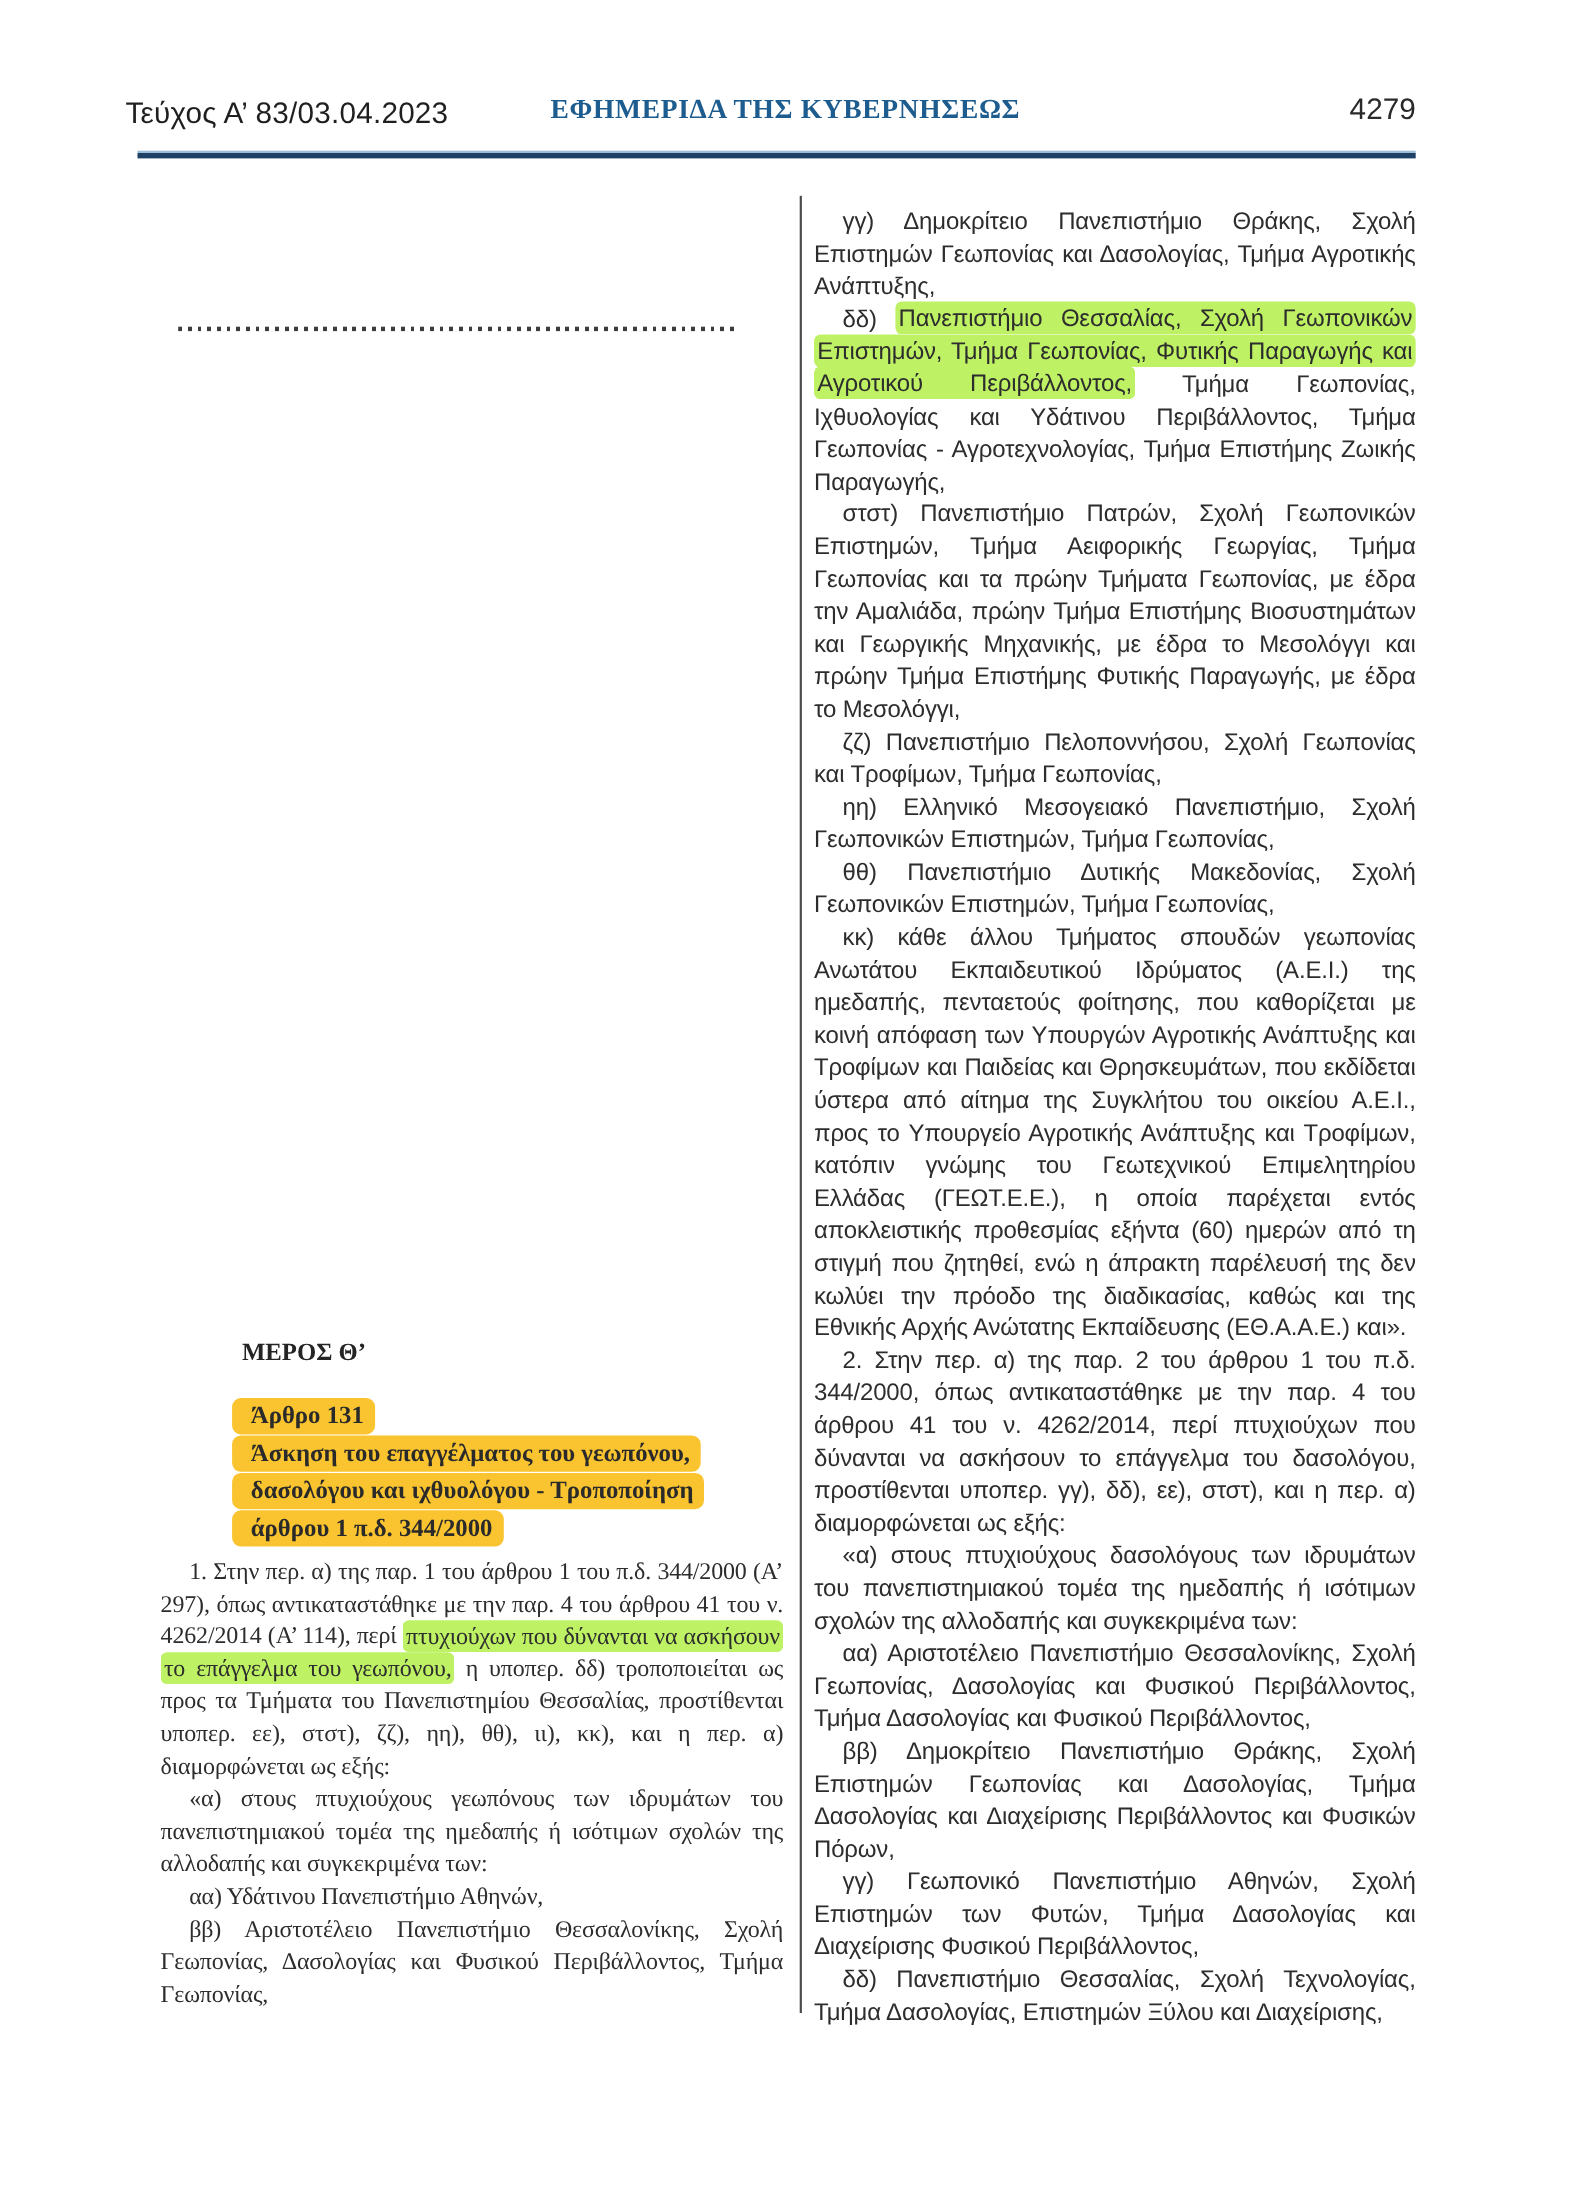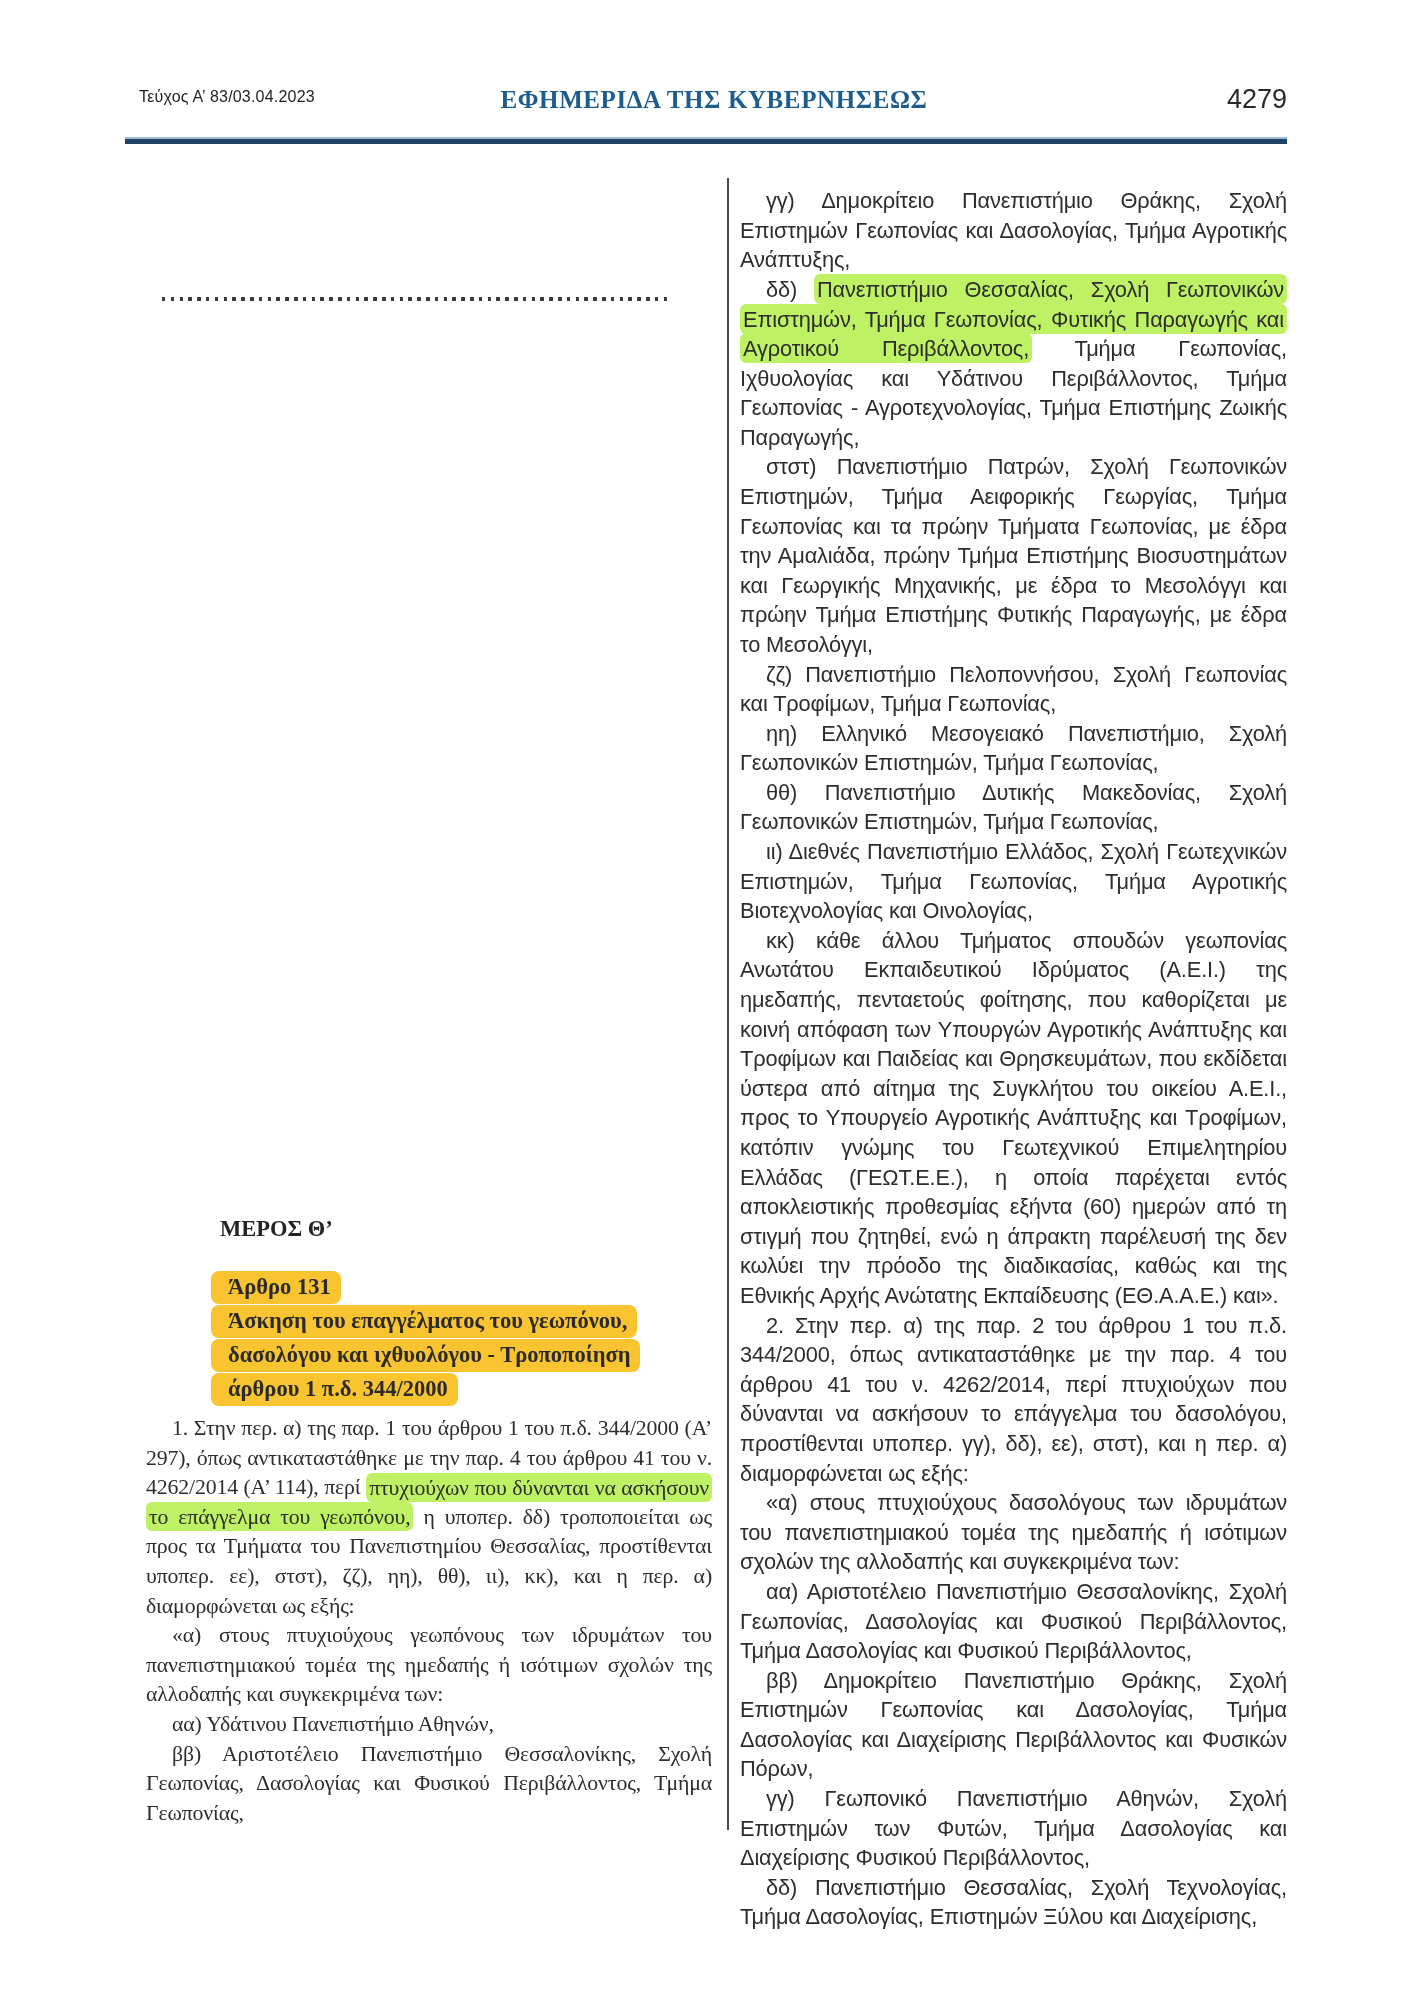--- a/index.html
+++ b/index.html
@@ -6,22 +6,22 @@
   .page {
     position:relative;
     width:1428px; height:1989px;
     margin:0 auto;
     background:#ffffff;
     font-family:"Liberation Sans", sans-serif;
     color:#2d2d2d;
     overflow:hidden;
   }
   .header-issue {
-    position:absolute; left:139px; top:88px;
-    font-size:16px; color:#1f1f1f; letter-spacing:0.2px;
+    position:absolute; left:114px; top:88px;
+    font-size:27px; color:#1f1f1f; letter-spacing:0.2px;
   }
   .header-title {
     position:absolute; left:0; right:0; top:86px;
     text-align:center;
     font-family:"Liberation Serif", serif;
     font-weight:bold; font-size:25px;
     color:#1d5c8e; letter-spacing:0.6px;
   }
   .header-page {
     position:absolute; right:141px; top:84px;
@@ -107,21 +107,20 @@
   </div>
 
   <div class="col-right" data-name="right-column">
     <div data-name="article-body">
         <p class="body-par" data-name="paragraph"><span class="" data-name="text-segment">γγ) Δημοκρίτειο Πανεπιστήμιο Θράκης, Σχολή Επιστημών Γεωπονίας και Δασολογίας, Τμήμα Αγροτικής Ανάπτυξης,</span></p>
         <p class="body-par" data-name="paragraph"><span class="" data-name="text-segment">δδ) </span><span class="hl" data-name="highlighted-text">Πανεπιστήμιο Θεσσαλίας, Σχολή Γεωπονικών Επιστημών, Τμήμα Γεωπονίας, Φυτικής Παραγωγής και Αγροτικού Περιβάλλοντος,</span><span class="" data-name="text-segment"> Τμήμα Γεωπονίας, Ιχθυολογίας και Υδάτινου Περιβάλλοντος, Τμήμα Γεωπονίας - Αγροτεχνολογίας, Τμήμα Επιστήμης Ζωικής Παραγωγής,</span></p>
         <p class="body-par" data-name="paragraph"><span class="" data-name="text-segment">στστ) Πανεπιστήμιο Πατρών, Σχολή Γεωπονικών Επιστημών, Τμήμα Αειφορικής Γεωργίας, Τμήμα Γεωπονίας και τα πρώην Τμήματα Γεωπονίας, με έδρα την Αμαλιάδα, πρώην Τμήμα Επιστήμης Βιοσυστημάτων και Γεωργικής Μηχανικής, με έδρα το Μεσολόγγι και πρώην Τμήμα Επιστήμης Φυτικής Παραγωγής, με έδρα το Μεσολόγγι,</span></p>
         <p class="body-par" data-name="paragraph"><span class="" data-name="text-segment">ζζ) Πανεπιστήμιο Πελοποννήσου, Σχολή Γεωπονίας και Τροφίμων, Τμήμα Γεωπονίας,</span></p>
         <p class="body-par" data-name="paragraph"><span class="" data-name="text-segment">ηη) Ελληνικό Μεσογειακό Πανεπιστήμιο, Σχολή Γεωπονικών Επιστημών, Τμήμα Γεωπονίας,</span></p>
         <p class="body-par" data-name="paragraph"><span class="" data-name="text-segment">θθ) Πανεπιστήμιο Δυτικής Μακεδονίας, Σχολή Γεωπονικών Επιστημών, Τμήμα Γεωπονίας,</span></p>
-        <p class="body-par" data-name="paragraph"><span class="" data-name="text-segment">ιι) Διεθνές Πανεπιστήμιο Ελλάδος, Σχολή Γεωτεχνικών Επιστημών, Τμήμα Γεωπονίας, Τμήμα Αγροτικής Βιοτεχνολογίας και Οινολογίας,</span></p>
         <p class="body-par" data-name="paragraph"><span class="" data-name="text-segment">κκ) κάθε άλλου Τμήματος σπουδών γεωπονίας Ανωτάτου Εκπαιδευτικού Ιδρύματος (Α.Ε.Ι.) της ημεδαπής, πενταετούς φοίτησης, που καθορίζεται με κοινή απόφαση των Υπουργών Αγροτικής Ανάπτυξης και Τροφίμων και Παιδείας και Θρησκευμάτων, που εκδίδεται ύστερα από αίτημα της Συγκλήτου του οικείου Α.Ε.Ι., προς το Υπουργείο Αγροτικής Ανάπτυξης και Τροφίμων, κατόπιν γνώμης του Γεωτεχνικού Επιμελητηρίου Ελλάδας (ΓΕΩΤ.Ε.Ε.), η οποία παρέχεται εντός αποκλειστικής προθεσμίας εξήντα (60) ημερών από τη στιγμή που ζητηθεί, ενώ η άπρακτη παρέλευσή της δεν κωλύει την πρόοδο της διαδικασίας, καθώς και της Εθνικής Αρχής Ανώτατης Εκπαίδευσης (ΕΘ.Α.Α.Ε.) και».</span></p>
         <p class="body-par" data-name="paragraph"><span class="" data-name="text-segment">2. Στην περ. α) της παρ. 2 του άρθρου 1 του π.δ. 344/2000, όπως αντικαταστάθηκε με την παρ. 4 του άρθρου 41 του ν. 4262/2014, περί πτυχιούχων που δύνανται να ασκήσουν το επάγγελμα του δασολόγου, προστίθενται υποπερ. γγ), δδ), εε), στστ), και η περ. α) διαμορφώνεται ως εξής:</span></p>
         <p class="body-par" data-name="paragraph"><span class="" data-name="text-segment">«α) στους πτυχιούχους δασολόγους των ιδρυμάτων του πανεπιστημιακού τομέα της ημεδαπής ή ισότιμων σχολών της αλλοδαπής και συγκεκριμένα των:</span></p>
         <p class="body-par" data-name="paragraph"><span class="" data-name="text-segment">αα) Αριστοτέλειο Πανεπιστήμιο Θεσσαλονίκης, Σχολή Γεωπονίας, Δασολογίας και Φυσικού Περιβάλλοντος, Τμήμα Δασολογίας και Φυσικού Περιβάλλοντος,</span></p>
         <p class="body-par" data-name="paragraph"><span class="" data-name="text-segment">ββ) Δημοκρίτειο Πανεπιστήμιο Θράκης, Σχολή Επιστημών Γεωπονίας και Δασολογίας, Τμήμα Δασολογίας και Διαχείρισης Περιβάλλοντος και Φυσικών Πόρων,</span></p>
         <p class="body-par" data-name="paragraph"><span class="" data-name="text-segment">γγ) Γεωπονικό Πανεπιστήμιο Αθηνών, Σχολή Επιστημών των Φυτών, Τμήμα Δασολογίας και Διαχείρισης Φυσικού Περιβάλλοντος,</span></p>
         <p class="body-par" data-name="paragraph"><span class="" data-name="text-segment">δδ) Πανεπιστήμιο Θεσσαλίας, Σχολή Τεχνολογίας, Τμήμα Δασολογίας, Επιστημών Ξύλου και Διαχείρισης,</span></p>
       </div>
   </div>
 

